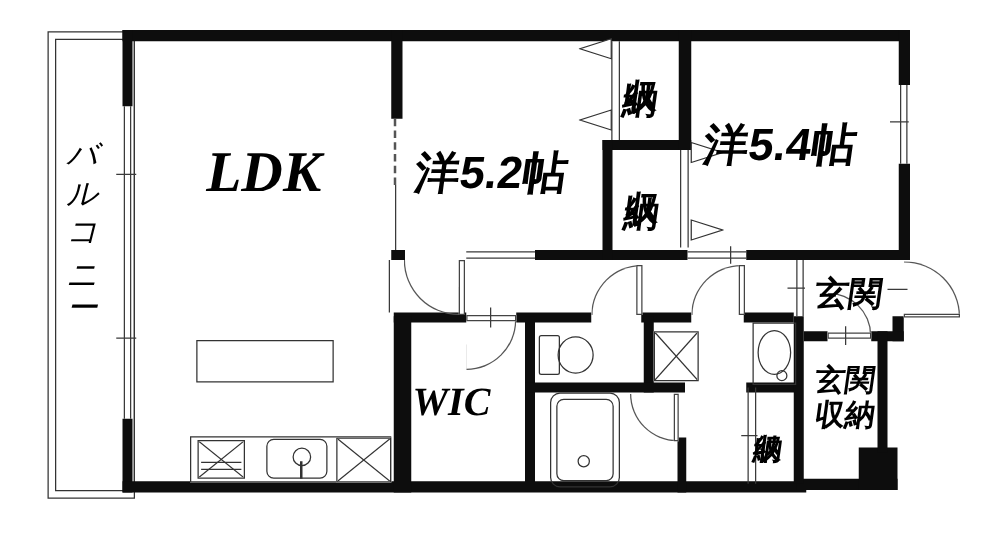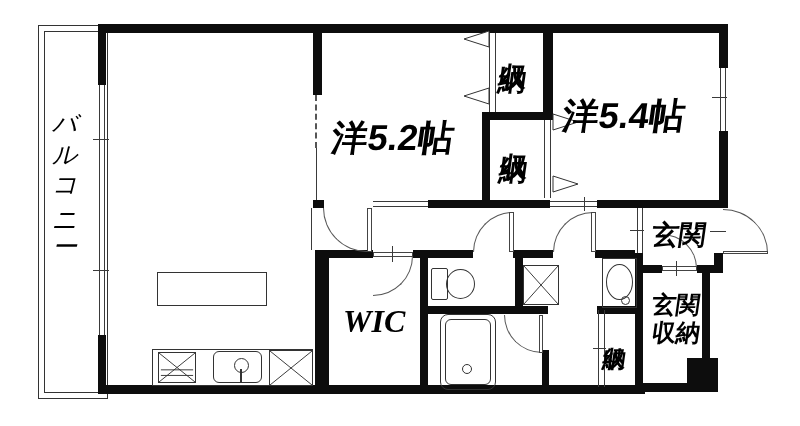--- a/index.html
+++ b/index.html
@@ -177,30 +177,31 @@
   <div class="abs" style="left:602px;top:258px;width:33px;height:48px;border:1px solid #333;"></div>
   <div class="abs" style="left:606px;top:264px;width:25px;height:34px;border:1px solid #333;border-radius:50%;"></div>
   <div class="abs" style="left:621px;top:296px;width:7px;height:7px;border:1px solid #333;border-radius:50%;"></div>
 
   <div class="abs" style="left:440px;top:314px;width:54px;height:74px;border:1px solid #333;border-radius:8px;"></div>
   <div class="abs" style="left:445px;top:319px;width:44px;height:64px;border:1px solid #333;border-radius:6px;"></div>
   <div class="abs" style="left:462px;top:364px;width:8px;height:8px;border:1px solid #333;border-radius:50%;"></div>
 
   <div class="label-serif vtext" style="left:52px;top:95px;font-size:25px;letter-spacing:6px;transform:none;font-weight:normal;">バルコニー</div>
 
+  <div class="label-serif" style="left:165px;top:115px;font-size:46px;">LDK</div>
 
   <div class="label-kanji" style="left:332px;top:120px;font-size:36px;">洋5.2帖</div>
 
   <div class="label-kanji" style="left:563px;top:98px;font-size:36px;">洋5.4帖</div>
 
   <div class="label-kanji vtext" style="left:503px;top:40px;font-size:28px;letter-spacing:4px;">収納</div>
 
   <div class="label-kanji vtext" style="left:504px;top:130px;font-size:28px;letter-spacing:4px;">収納</div>
 
-  <div class="label-serif" style="left:343px;top:305px;font-size:32px;">WIC</div>
+  <div class="label-serif" style="left:330px;top:305px;font-size:32px;">WIC</div>
 
   <div class="label-kanji vtext" style="left:607px;top:328px;font-size:23px;letter-spacing:2px;">収納</div>
 
   <div class="label-kanji" style="left:652px;top:222px;font-size:27px;">玄関</div>
 
   <div class="label-kanji" style="left:652px;top:293px;font-size:24px;">玄関</div>
   <div class="label-kanji" style="left:652px;top:321px;font-size:24px;">収納</div>
 
 </div>
 

